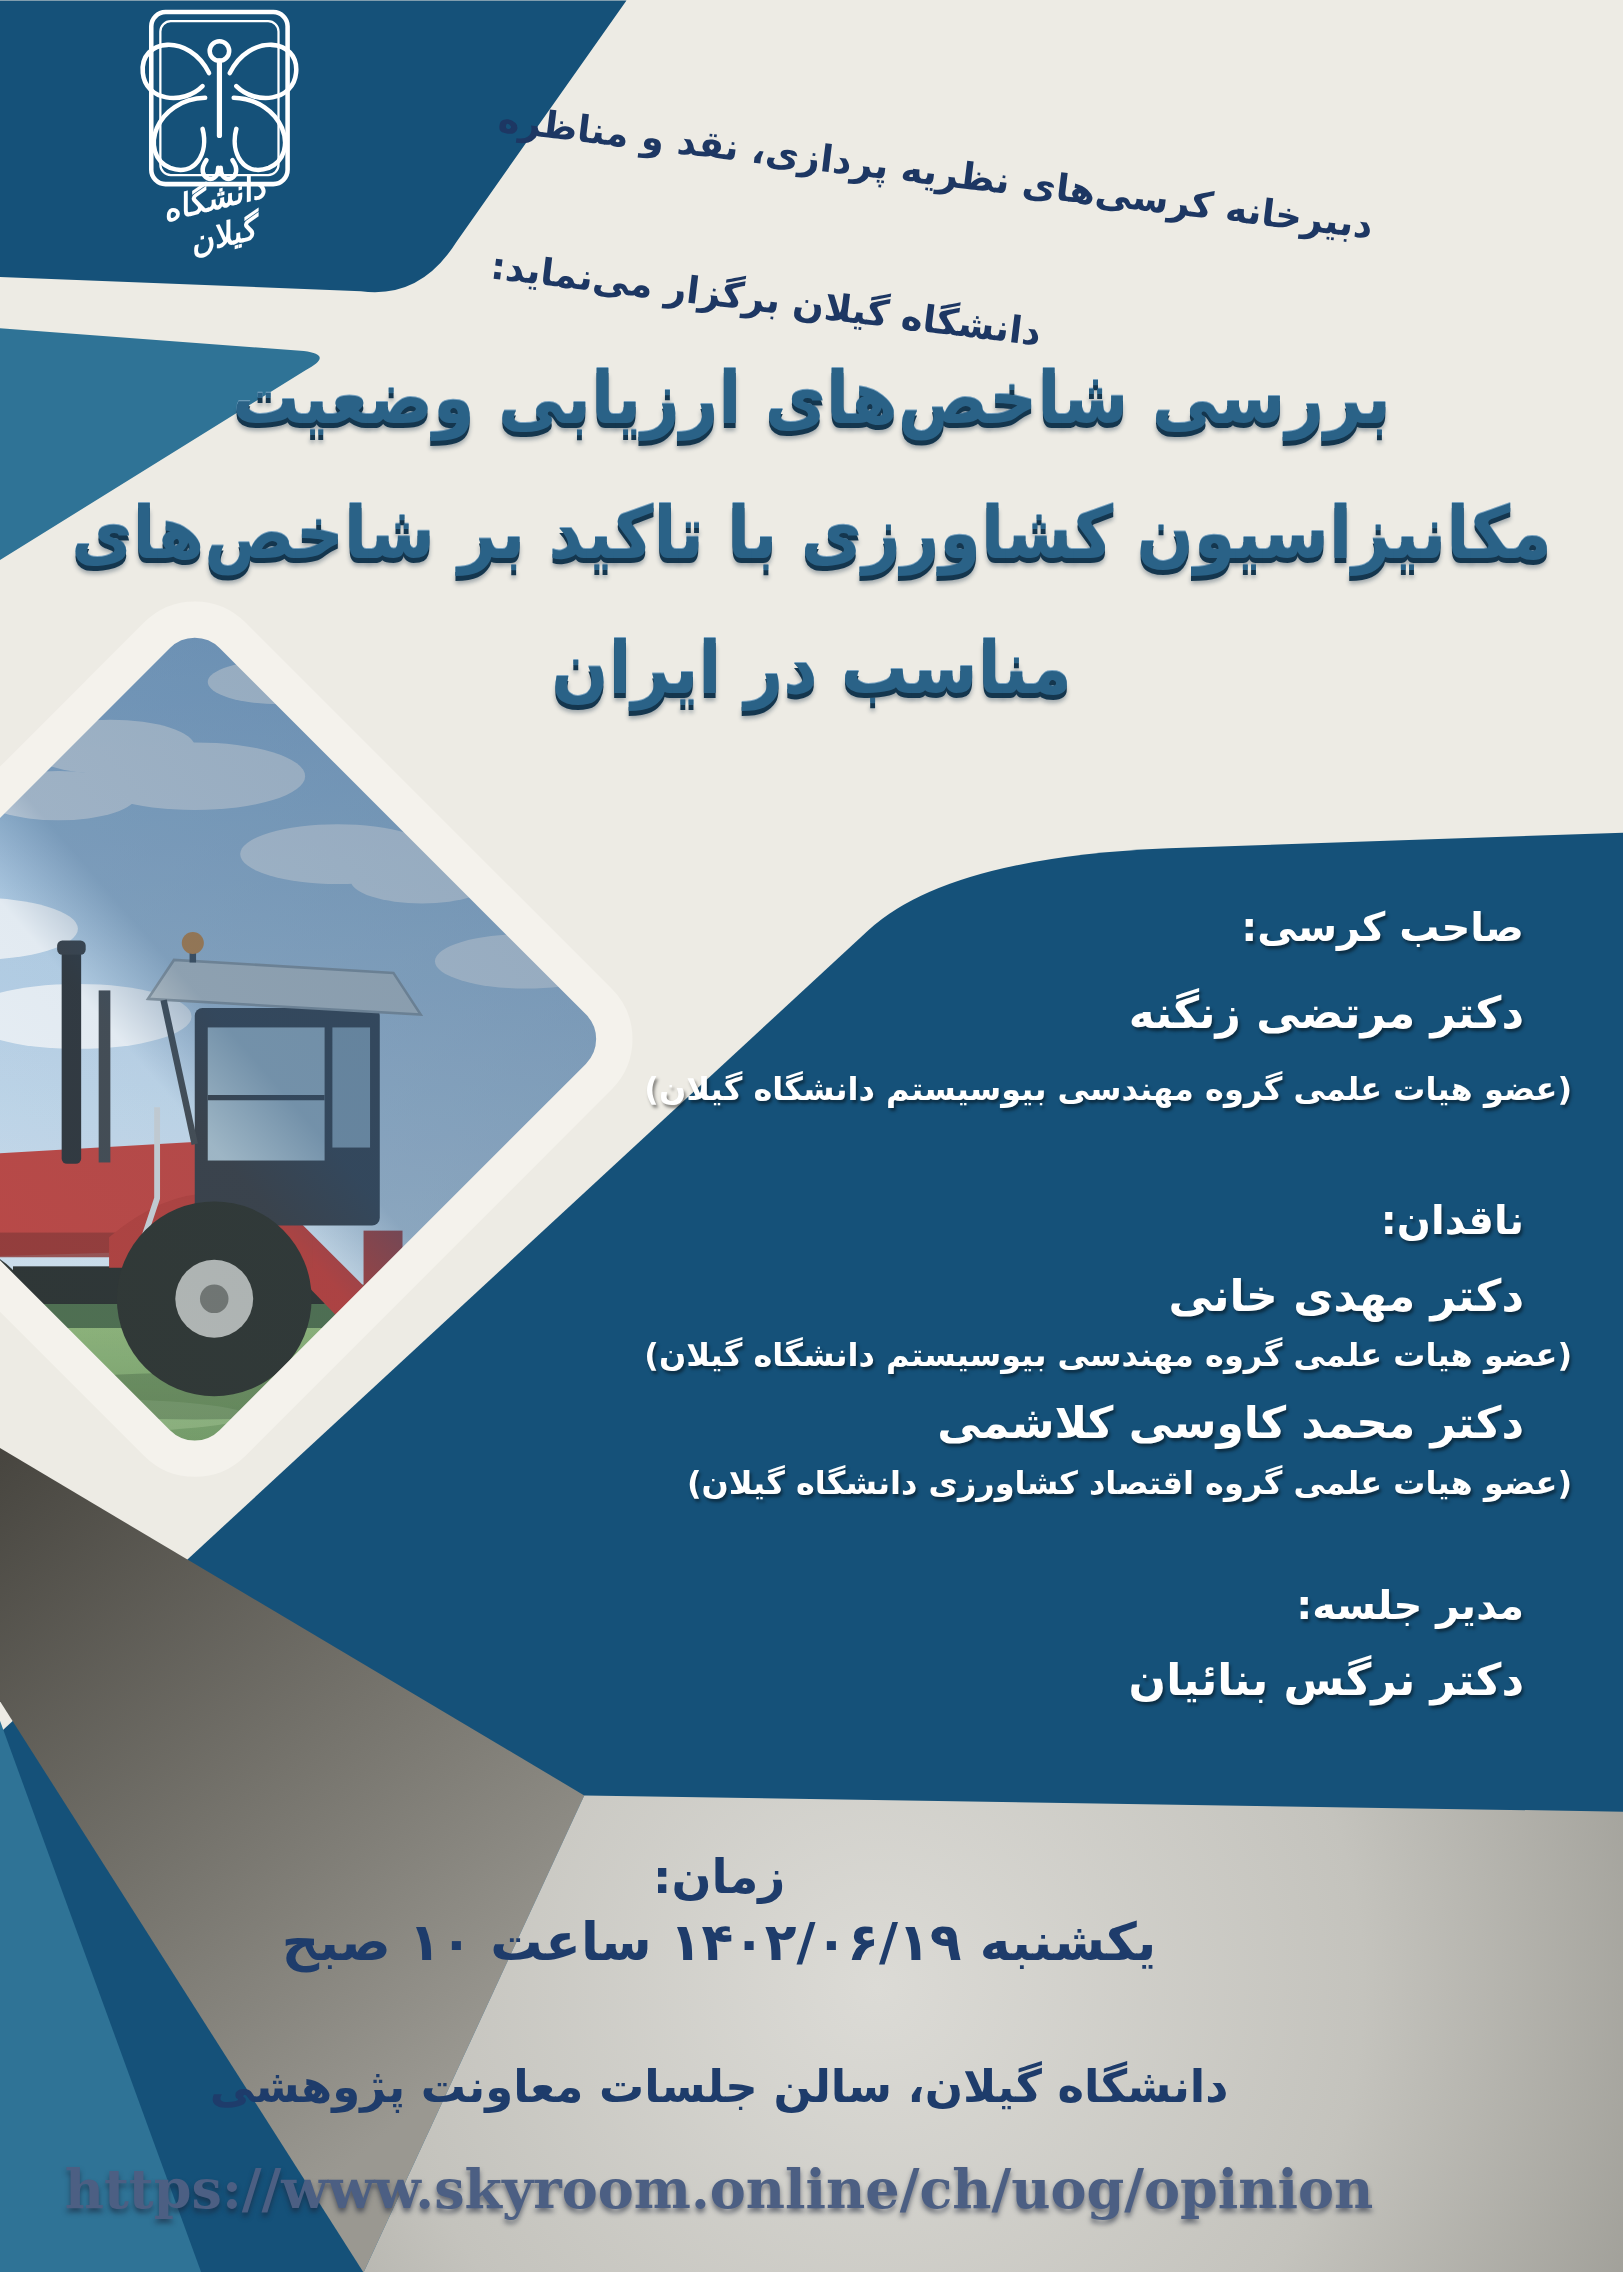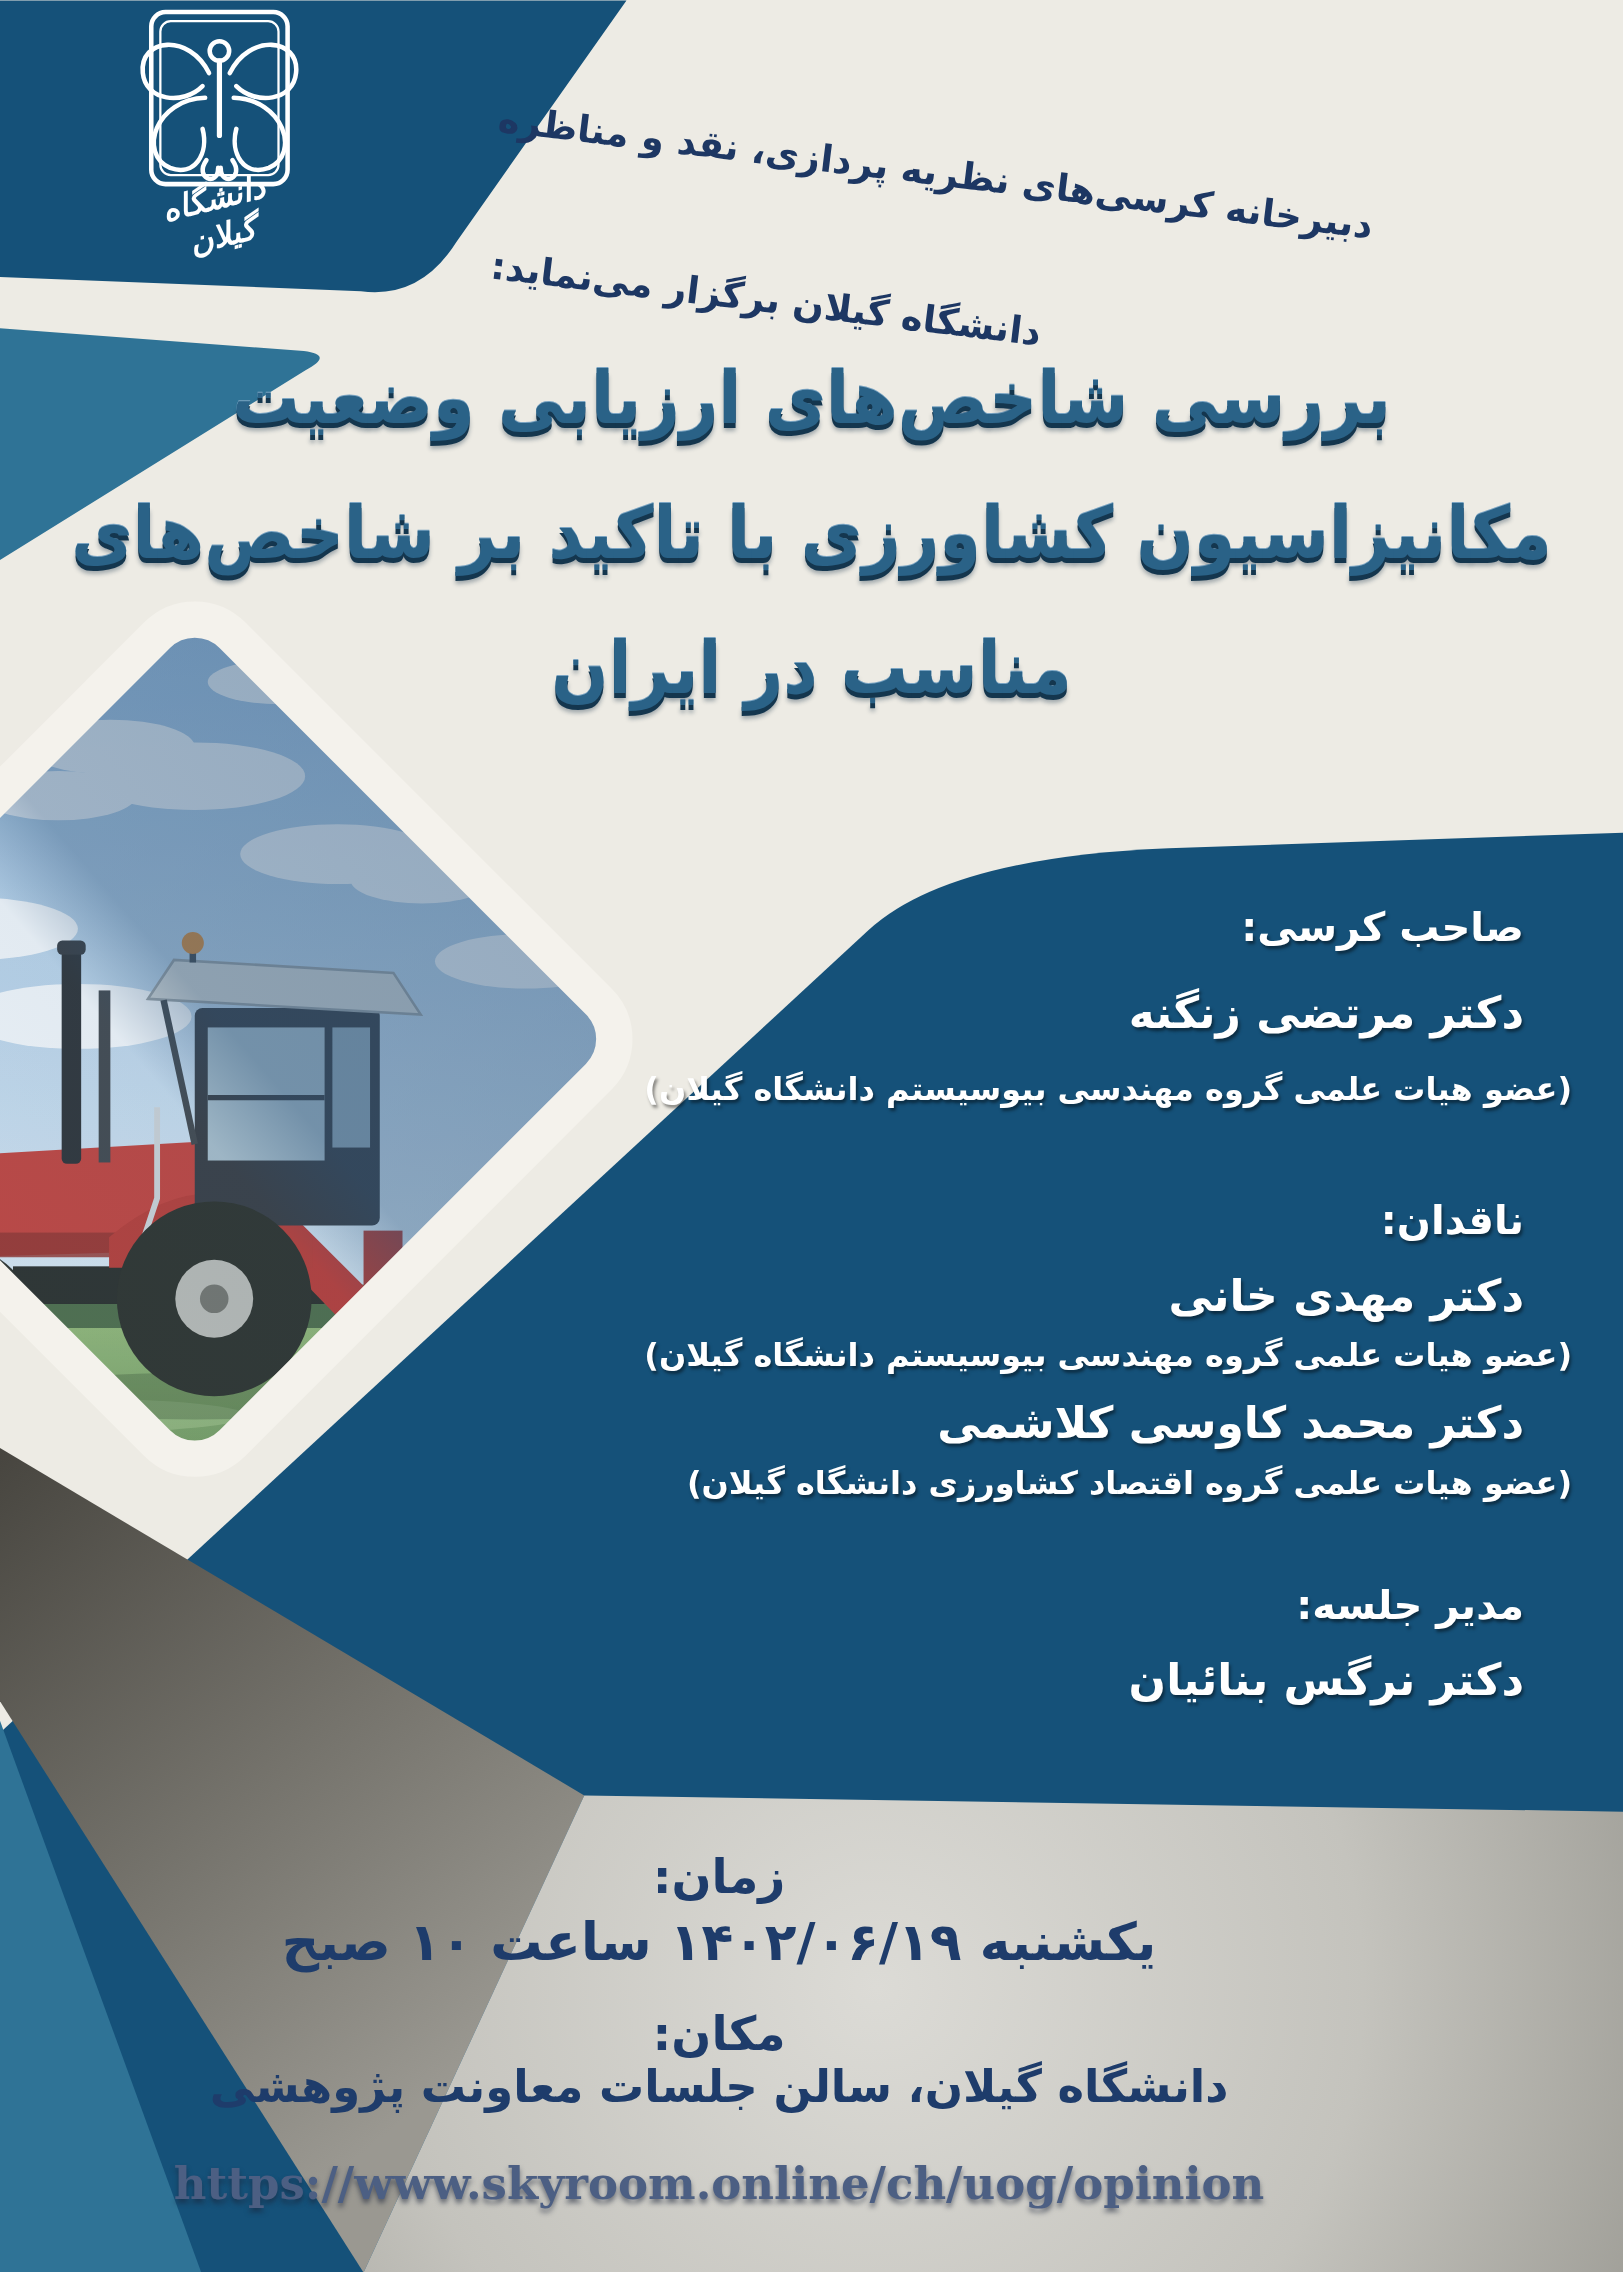--- a/index.html
+++ b/index.html
@@ -33,21 +33,21 @@
   .p-name3{right:99px;top:1397px;}
   .p-affil3{right:51px;top:1464px;}
   .p-modir{right:99px;top:1582px;}
   .p-name4{right:99px;top:1654px;}
   
   .ft{left:0;width:1438px;text-align:center;direction:rtl;color:#1E3C6B;font-weight:bold;white-space:nowrap;}
   .f-zaman{top:1849px;font-size:47px;}
   .f-date{top:1912px;font-size:52px;}
   .f-makan{top:2006px;font-size:47px;}
   .f-loc{top:2060px;font-size:45px;}
-  .f-url{top:2157px;font-size:45px;font-family:"DejaVu Serif",serif;font-weight:bold;
+  .f-url{top:2157px;font-size:54px;font-family:"DejaVu Serif",serif;font-weight:bold;
     color:#4C5F83;direction:ltr;text-shadow:0 3.9px 5.2px rgba(25,35,55,.55);text-decoration:none;display:block;}
 </style>
 </head>
 <body>
 
 <div id="poster">
 
   <svg id="bg" viewBox="0 0 2500 3500">
     <defs>
       <linearGradient id="bandG" x1="0" y1="2230" x2="760" y2="3150" gradientUnits="userSpaceOnUse">
@@ -200,18 +200,17 @@
   <div class="abs wt w-name p-name2">دکتر مهدی خانی</div>
   <div class="abs wt w-affil p-affil2">(عضو هیات علمی گروه مهندسی بیوسیستم دانشگاه گیلان)</div>
   <div class="abs wt w-name p-name3">دکتر محمد کاوسی کلاشمی</div>
   <div class="abs wt w-affil p-affil3">(عضو هیات علمی گروه اقتصاد کشاورزی دانشگاه گیلان)</div>
 
   <div class="abs wt w-label p-modir">مدیر جلسه:</div>
   <div class="abs wt w-name p-name4">دکتر نرگس بنائیان</div>
 
   <div class="abs ft f-zaman">زمان:</div>
   <div class="abs ft f-date">یکشنبه ۱۴۰۲/۰۶/۱۹ ساعت ۱۰ صبح</div>
-  <div class="abs ft f-makan">مکان:</div>
   <div class="abs ft f-loc">دانشگاه گیلان، سالن جلسات معاونت پژوهشی</div>
   <a href="#" class="abs ft f-url">https://www.skyroom.online/ch/uog/opinion</a>
 
 </div>
 
 
 </body></html>

